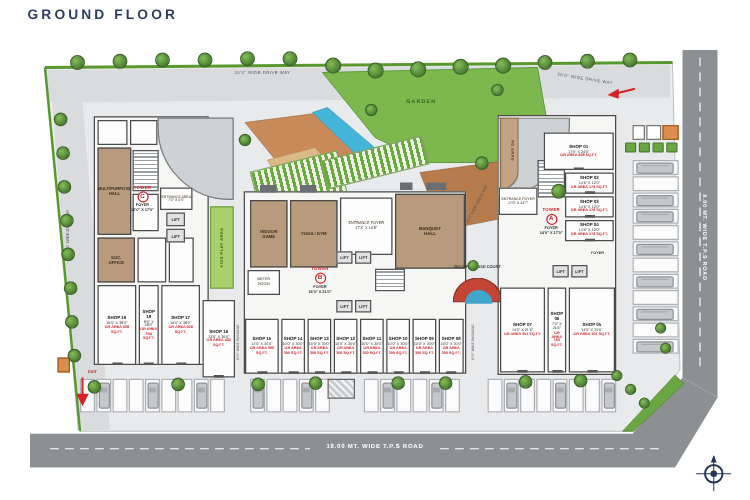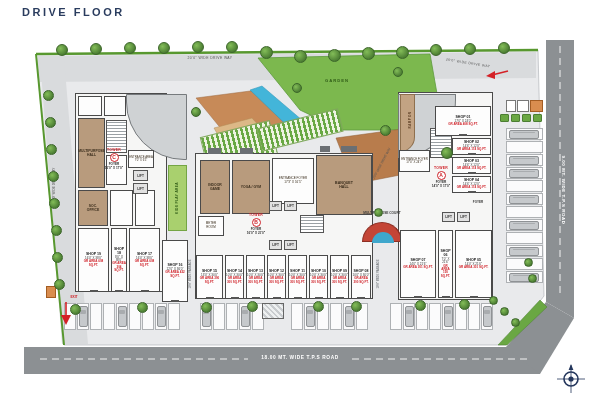--- a/index.html
+++ b/index.html
@@ -350,21 +350,21 @@
     </div>
     <div class="shop" style="left: 455px; top: 230px; width: 37px; height: 68px;">
       <div class="nm">SHOP 05</div>
       <div class="dm">14'0" X 21'6"</div>
       <div class="ar">GR AREA 301 SQ.FT.</div>
     </div>
   </div>
 
 <div class="abs" style="left:262px;top:303px;width:22px;height:16px;background:repeating-linear-gradient(45deg,#eef0f1 0 2px,#c9cccf 2px 4px);border:1px solid #666"></div>
 
-<div class="title">DRIVE FLOOR</div>
+<div class="title">GROUND FLOOR</div>
 <div class="lbl" style="left:165px;top:57px;width:90px;font-size:3.4px;color:#555;letter-spacing:.4px">20'0" WIDE DRIVE WAY</div>
 <div class="lbl" style="left:428px;top:62px;width:80px;font-size:3.4px;color:#555;letter-spacing:.4px;transform:rotate(9deg)">20'0" WIDE DRIVE WAY</div>
 <div class="lbl" style="left:53px;top:250px;width:130px;font-size:3.2px;color:#555;transform:rotate(-90deg);transform-origin:0 0;white-space:nowrap">20'0" WIDE DRIVE WAY</div>
 <div class="lbl" style="left:362px;top:198px;width:80px;font-size:3.2px;color:#555;transform:rotate(-62deg);transform-origin:0 0;white-space:nowrap">20'0" WIDE DRIVE WAY</div>
 <div class="lbl roadlbl" style="left:230px;top:355px;width:140px;font-size:4.8px">18.00 MT. WIDE T.P.S ROAD</div>
 <div class="lbl roadlbl" style="left:566px;top:120px;width:140px;height:10px;font-size:4.4px;transform:rotate(90deg);transform-origin:0 0;white-space:nowrap">9.00 MT. WIDE T.P.S ROAD</div>
 <div class="lbl" style="left:312px;top:79px;width:50px;font-size:4.2px;font-weight:bold;color:#2f5b16;letter-spacing:1px">GARDEN</div>
 <div class="lbl" style="left:64px;top:296px;width:20px;font-size:3.2px;color:#cf2128;font-weight:bold">EXIT</div>
 
 <div id="layer-trees">

